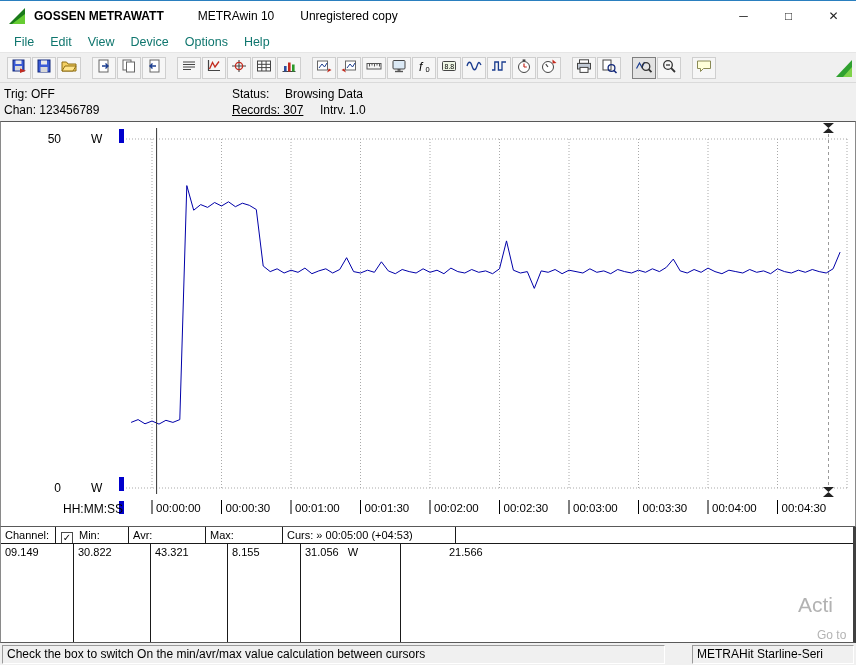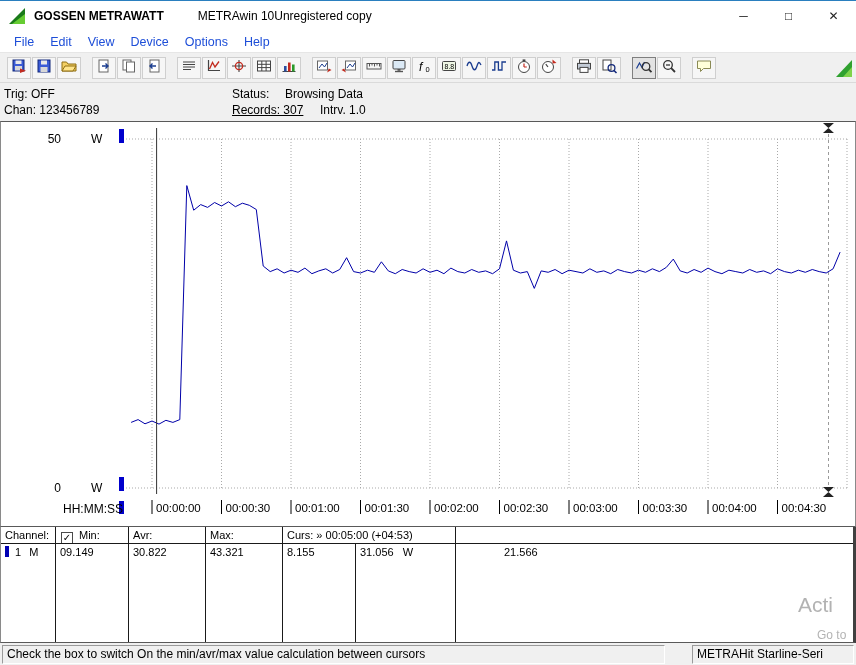--- a/index.html
+++ b/index.html
@@ -3,27 +3,27 @@
 <meta charset="utf-8">
 <style>
   * { box-sizing: border-box; margin: 0; padding: 0; }
   body { margin: 0; background: #505050; font-family: "Liberation Sans", sans-serif; }
   .window { width: 856px; height: 665px; background: #f0f0f0; position: relative; overflow: hidden; border-top: 1px solid #2a7fbf; }
 
   
   .titlebar { height: 30px; background: #fff; display: flex; align-items: center; font-size: 12px; color: #000; }
   .title-logo { width: 18px; height: 18px; margin: 0 8px 0 8px; }
   .t-brand { font-weight: bold; margin-right: 34px; }
-  .t-app { }
+  .t-app { margin-right: 26px; }
   .caption { margin-left: auto; display: flex; height: 100%; }
   .cap-btn { width: 45px; height: 100%; display: flex; align-items: center; justify-content: center; font-size: 12px; color: #222; cursor: default; }
 
   
   .menubar { height: 22px; background: #fff; display: flex; align-items: center; font-size: 12.5px; padding-left: 6px; border-bottom: 1px solid #e6e6e6; }
-  .menu-item { padding: 2px 8px; color: #1d4ed8; }
+  .menu-item { padding: 2px 8px; color: #0f766e; }
 
   
   .toolbar { height: 30px; background: #f0f0f0; display: flex; align-items: center; padding-left: 7px; border-bottom: 1px solid #dadada; position: relative; }
   .tb-group { display: flex; margin-right: 10px; }
   .tb-btn { width: 24px; height: 22px; border: 1px solid #cfcfcf; background: #f6f6f6; display: flex; align-items: center; justify-content: center; margin-right: 1px; }
   .tb-btn.active { border-color: #7f7f7f; background: #e3e3e3; }
   .tb-corner { position: absolute; right: 3px; top: 5px; width: 18px; height: 20px; }
 
   
   .statusinfo { height: 38px; font-size: 12px; padding: 4px 0 17px 4px; color: #000; }
@@ -349,21 +349,20 @@
   <div class="tablepanel">
     <div class="t-header">
       <div class="t-hcell w0"><span>Channel:</span></div>
       <div class="t-hcell w1"><span class="cb">✓</span><span>Min:</span></div>
       <div class="t-hcell w2"><span>Avr:</span></div>
       <div class="t-hcell w3"><span>Max:</span></div>
       <div class="t-hcell w4h"><span>Curs: » 00:05:00 (+04:53)</span></div>
       <div class="t-hcell wlast"></div>
     </div>
     <div class="t-row">
-      <div class="t-cell w0"><span class="chan-mark"></span><span>1</span><span class="mode-m">M</span></div>
       <div class="t-cell w1">09.149</div>
       <div class="t-cell w2">30.822</div>
       <div class="t-cell w3">43.321</div>
       <div class="t-cell w4">8.155</div>
       <div class="t-cell w5"><span>31.056</span><span class="unit-sp">W</span></div>
       <div class="t-cell wlast">21.566</div>
     </div>
   </div>
 
   <div class="statusbar">

